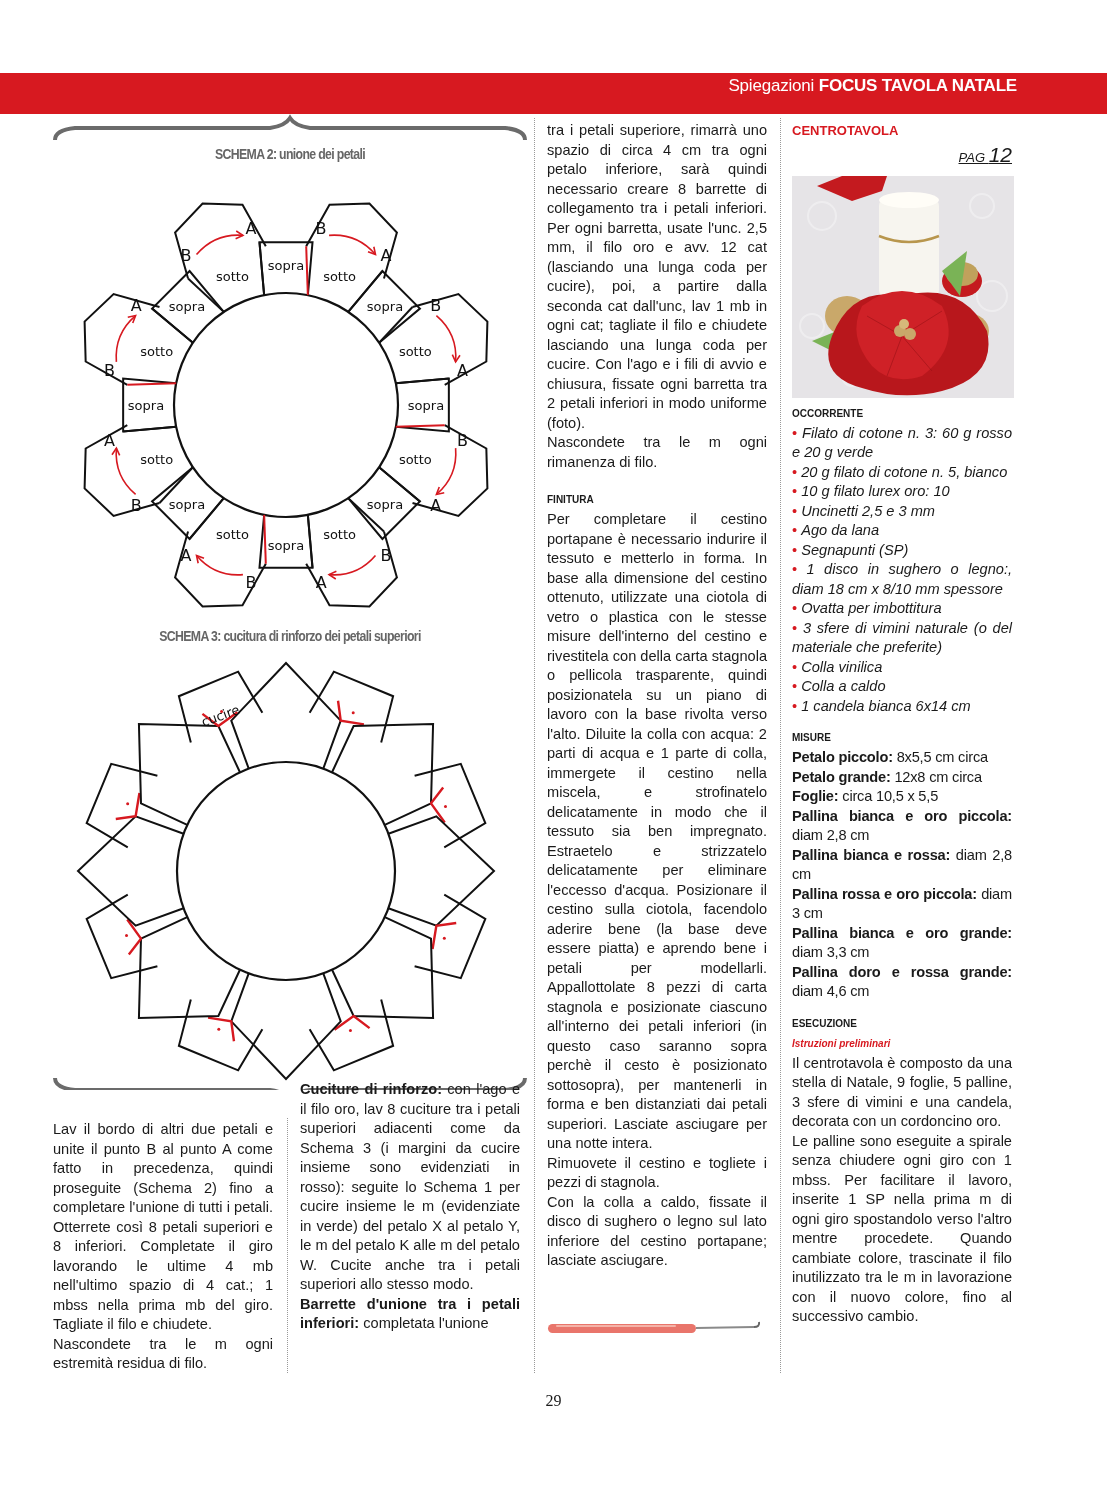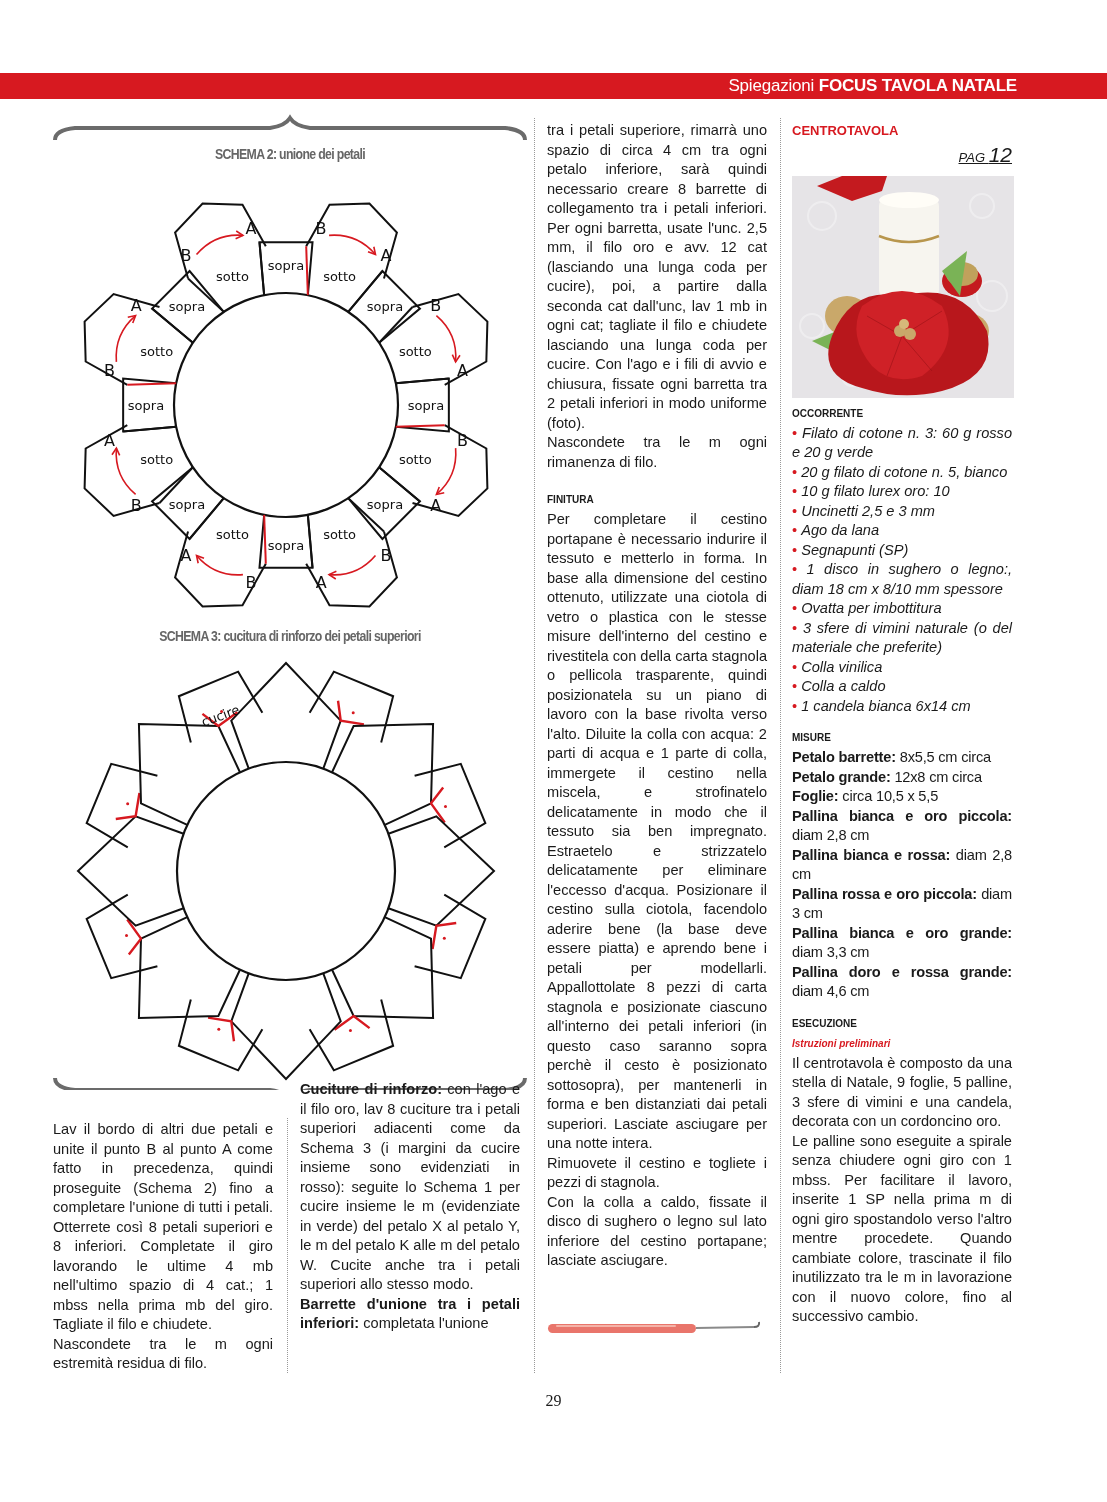--- a/index.html
+++ b/index.html
@@ -1,18 +1,18 @@
 <!DOCTYPE html>
 <html><head>
 <meta charset="utf-8">
 <style>
   html, body { margin:0; padding:0; background:#fff; }
   body { width:1107px; height:1502px; position:relative; overflow:hidden;
          font-family:"Liberation Sans", sans-serif; color:#1a1a1a; }
-  .topbar { position:absolute; left:0; top:73px; width:1107px; height:26px; background:#d71920; }
+  .topbar { position:absolute; left:0; top:73px; width:1107px; height:41px; background:#d71920; }
   .topbar .ttl { position:absolute; right:90px; top:3px; color:#fff; font-size:17px; letter-spacing:-0.2px; }
   .topbar .ttl b { font-weight:bold; }
 
   .col { position:absolute; font-size:14.6px; line-height:19.5px; text-align:justify; }
   .col p { margin:0; }
   .col b { font-weight:bold; }
   .c1 { left:53px; top:1120px; width:220px; }
   .c2 { left:300px; top:1080px; width:220px; }
   .c3 { left:547px; top:121px; width:220px; }
   .c4 { left:792px; top:121px; width:220px; }
@@ -248,21 +248,21 @@
       <p class="bullet"><span class="dot">• </span><span>Segnapunti (SP)</span></p>
       <p class="bullet"><span class="dot">• </span><span>1 disco in sughero o legno:, diam 18 cm x 8/10 mm spessore</span></p>
       <p class="bullet"><span class="dot">• </span><span>Ovatta per imbottitura</span></p>
       <p class="bullet"><span class="dot">• </span><span>3 sfere di vimini naturale (o del materiale che preferite)</span></p>
       <p class="bullet"><span class="dot">• </span><span>Colla vinilica</span></p>
       <p class="bullet"><span class="dot">• </span><span>Colla a caldo</span></p>
       <p class="bullet"><span class="dot">• </span><span>1 candela bianca 6x14 cm</span></p>
     </div>
   <p class="h" style="margin-top:12px">MISURE</p>
   <div id="mis-list" style="letter-spacing:-0.2px">
-      <p><b>Petalo barrette:</b><span> 8x5,5 cm circa</span></p>
+      <p><b>Petalo piccolo:</b><span> 8x5,5 cm circa</span></p>
       <p><b>Petalo grande:</b><span> 12x8 cm circa</span></p>
       <p><b>Foglie:</b><span> circa 10,5 x 5,5</span></p>
       <p><b>Pallina bianca e oro piccola:</b><span> diam 2,8 cm</span></p>
       <p><b>Pallina bianca e rossa:</b><span> diam 2,8 cm</span></p>
       <p><b>Pallina rossa e oro piccola:</b><span> diam 3 cm</span></p>
       <p><b>Pallina bianca e oro grande:</b><span> diam 3,3 cm</span></p>
       <p><b>Pallina doro e rossa grande:</b><span> diam 4,6 cm</span></p>
     </div>
   <p class="h" style="margin-top:12px">ESECUZIONE</p>
   <p class="h red" style="font-style:italic">Istruzioni preliminari</p>

